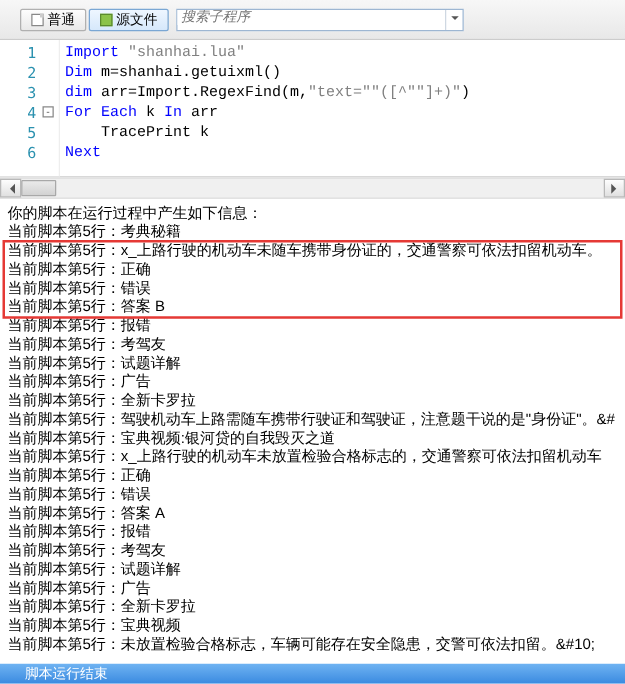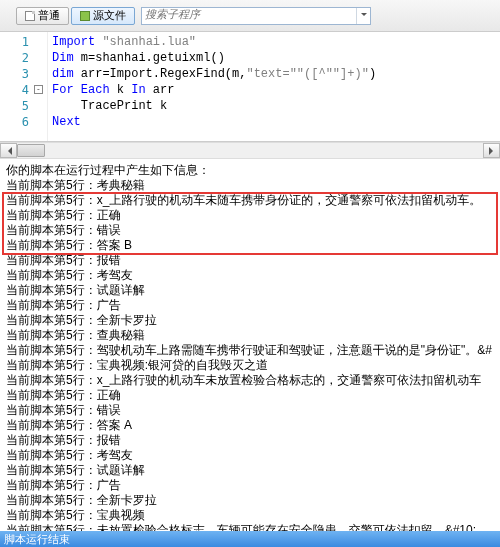--- a/index.html
+++ b/index.html
@@ -24,21 +24,21 @@
 .kw{color:#0000ff}
 .str{color:#808080}
 .fn{color:#000}
 .scrollbar-h{height:17px;background:#f0f0f0;border-top:1px solid #ddd;border-bottom:1px solid #ddd;display:flex;align-items:center}
 .sb-btn{width:17px;height:15px;background:linear-gradient(#fdfdfd,#e0e0e0);border:1px solid #b8b8b8;display:flex;align-items:center;justify-content:center;cursor:pointer}
 .sb-track{flex:1;height:15px;position:relative}
 .sb-thumb{position:absolute;left:0;width:28px;height:13px;top:1px;background:linear-gradient(#eaeaea,#d2d2d2);border:1px solid #a8a8a8;border-radius:1px;cursor:pointer}
 .output{flex:1;overflow:hidden;padding:4px 6px 0 6px;font-size:12px;line-height:15px;color:#000;position:relative}
 .out-line{white-space:nowrap;overflow:hidden;text-overflow:clip}
 .highlight-box{position:absolute;border:2px solid #e53935;pointer-events:none}
-.footer{height:16px;background:linear-gradient(#6fb3f2,#3a8ae0);color:#fff;font-size:11px;padding:0 4px;display:flex;align-items:center}
+.footer{height:16px;background:linear-gradient(#6fb3f2,#3a8ae0);color:#fff;font-size:11px;padding:0 20px;display:flex;align-items:flex-start}
 .arrow-l::after{content:"";border:4px solid transparent;border-right-color:#555;margin-right:2px}
 .arrow-r::after{content:"";border:4px solid transparent;border-left-color:#555;margin-left:2px}
 </style>
 </head>
 <body>
 
 <div class="toolbar">
   <div class="tab-btn">
     <span class="ico ico-page"></span>
     <span>普通</span>
@@ -85,21 +85,20 @@
 <div class="out-line">当前脚本第5行：考典秘籍</div>
     <div class="out-line">当前脚本第5行：x_上路行驶的机动车未随车携带身份证的，交通警察可依法扣留机动车。</div>
     <div class="out-line">当前脚本第5行：正确</div>
     <div class="out-line">当前脚本第5行：错误</div>
     <div class="out-line">当前脚本第5行：答案    B</div>
     <div class="out-line">当前脚本第5行：报错</div>
     <div class="out-line">当前脚本第5行：考驾友</div>
     <div class="out-line">当前脚本第5行：试题详解</div>
     <div class="out-line">当前脚本第5行：广告</div>
     <div class="out-line">当前脚本第5行：全新卡罗拉</div>
-    <div class="out-line">当前脚本第5行：查典秘籍</div>
     <div class="out-line">当前脚本第5行：驾驶机动车上路需随车携带行驶证和驾驶证，注意题干说的是"身份证"。&amp;#</div>
     <div class="out-line">当前脚本第5行：宝典视频:银河贷的自我毁灭之道</div>
     <div class="out-line">当前脚本第5行：x_上路行驶的机动车未放置检验合格标志的，交通警察可依法扣留机动车</div>
     <div class="out-line">当前脚本第5行：正确</div>
     <div class="out-line">当前脚本第5行：错误</div>
     <div class="out-line">当前脚本第5行：答案    A</div>
     <div class="out-line">当前脚本第5行：报错</div>
     <div class="out-line">当前脚本第5行：考驾友</div>
     <div class="out-line">当前脚本第5行：试题详解</div>
     <div class="out-line">当前脚本第5行：广告</div>

